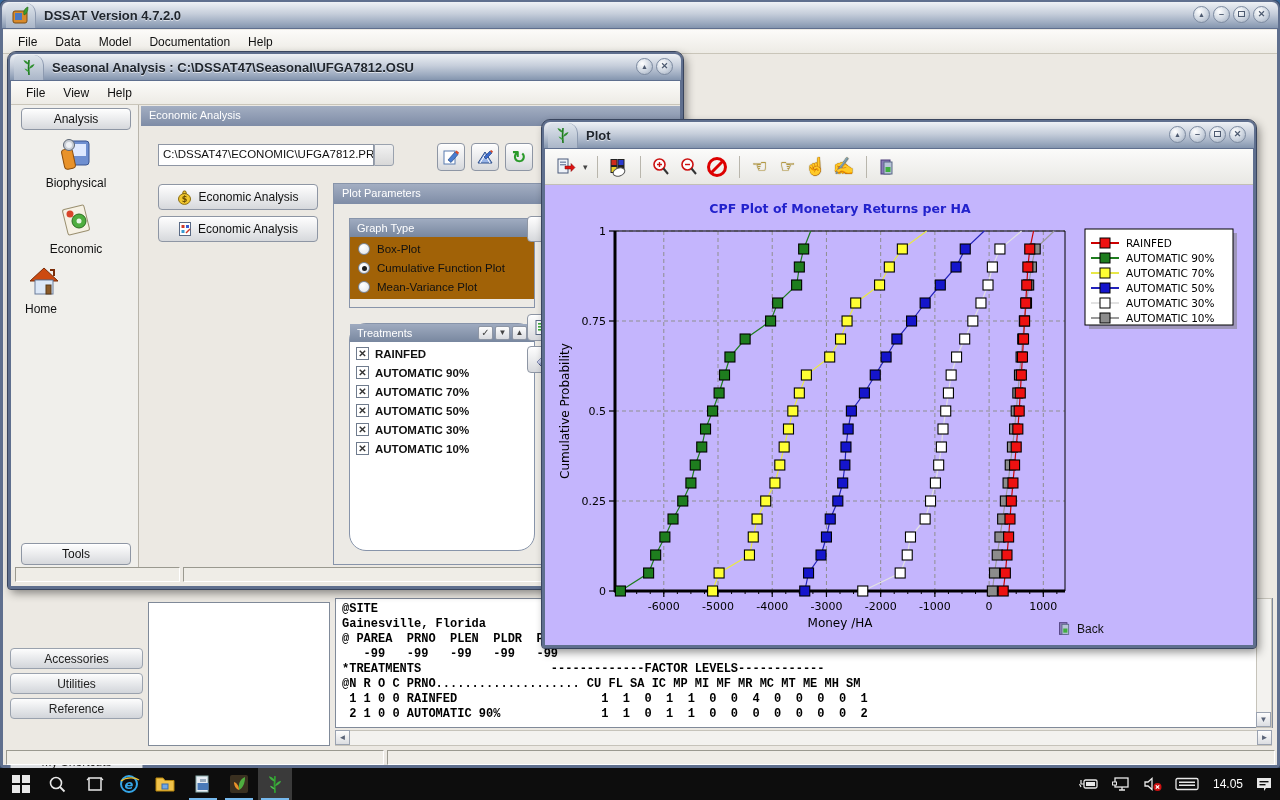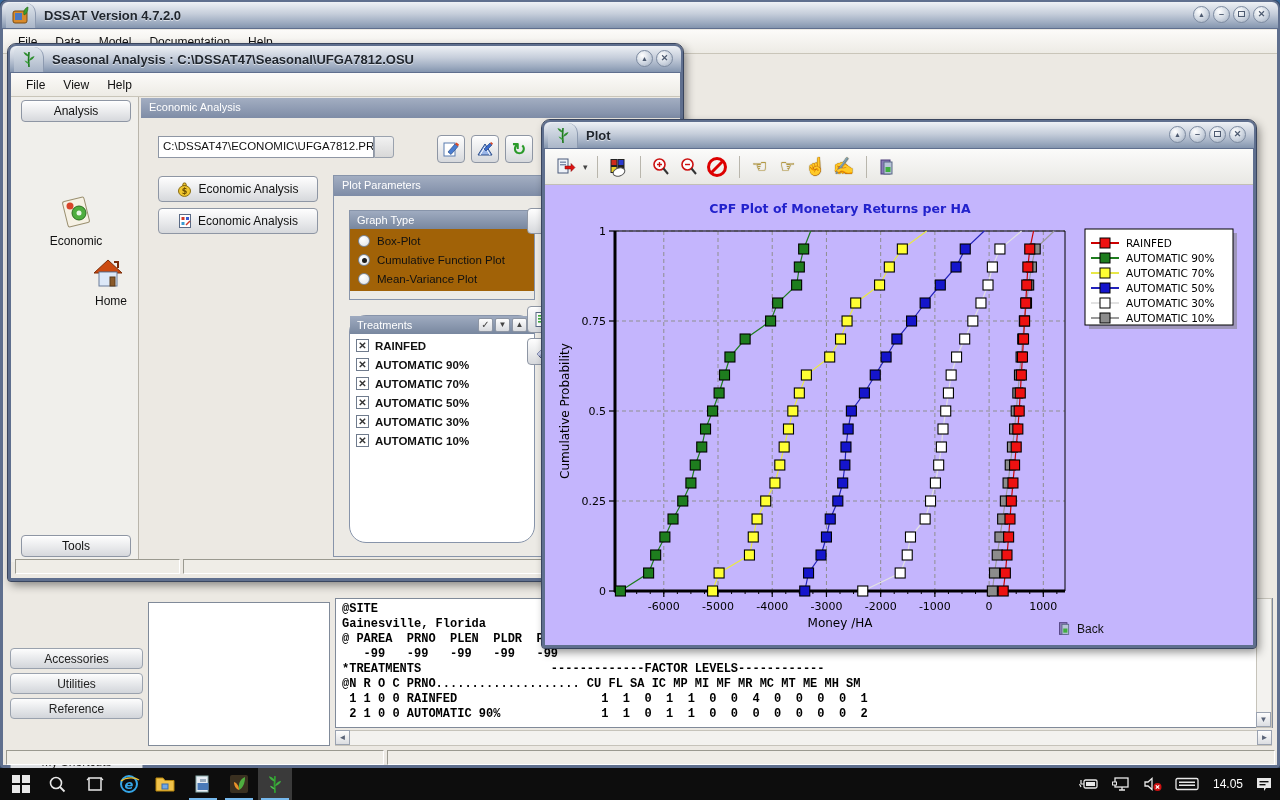--- a/index.html
+++ b/index.html
@@ -138,21 +138,21 @@
   <div class="sbbtn" style="left:1253px; top:709px;">▼</div>
 
   <div class="sb" style="left:332px; top:727px; width:937px; height:16px;"></div>
   <div class="sbbtn" style="left:332px; top:727px;">◄</div>
   <div class="sbbtn" style="left:1254px; top:727px;">►</div>
 
   <div class="statuscell" style="left:3px; top:747px; width:378px;"></div>
   <div class="statuscell" style="left:384px; top:747px; width:888px;"></div>
 </div>
 
-<div class="win" id="seasonal-window" style="left:8px; top:44px; width:675px; height:537px; z-index:10;">
+<div class="win" id="seasonal-window" style="left:8px; top:52px; width:675px; height:537px; z-index:10;">
   <div class="titlebar">
     <span class="icon-tab">
       <svg width="16" height="18" viewBox="0 0 16 18">
         <path d="M8 2 C7.4 7 7.4 12 8 17" stroke="#1c7a1c" stroke-width="1.6" fill="none"></path>
         <path d="M8 7 C5 6 3 4 2.5 2 C5.5 2.5 7.5 4.5 8 7 Z" fill="#2f8f2f"></path>
         <path d="M8 11 C11 10 13 8 13.5 6 C10.5 6.5 8.5 8.5 8 11 Z" fill="#2f8f2f"></path>
         <path d="M8 14 C5.5 13.4 4 12 3.5 10.5 C6 11 7.5 12.2 8 14 Z" fill="#3fa53f"></path>
       </svg>
     </span>
     <span class="title-text">Seasonal Analysis : C:\DSSAT47\Seasonal\UFGA7812.OSU</span>
@@ -163,30 +163,40 @@
   </div>
   <div class="menubar" style="top:26px;">
     <span class="menu-item">File</span>
     <span class="menu-item">View</span>
     <span class="menu-item">Help</span>
   </div>
 
   <div class="abs" style="left:0; top:50px; width:128px; height:465px; background:#f0efeb; border-right:1px solid #b9b5ab;"></div>
   <div class="btn" style="left:10px; top:53px; width:110px; height:22px;">Analysis</div>
 
+  <div class="abs" style="left:14px; top:80px; width:102px; text-align:center;">
+    <svg width="38" height="38" viewBox="0 0 38 38">
+      <rect x="10" y="6" width="22" height="24" rx="3" fill="#6f8fd0" stroke="#3a5590"></rect>
+      <rect x="13" y="9" width="16" height="12" fill="#dfe9ff"></rect>
+      <rect x="6" y="14" width="11" height="20" rx="3" fill="#e8922a" stroke="#8a4d0e" transform="rotate(-12 11 24)"></rect>
+      <circle cx="12" cy="10" r="5.5" fill="#c9ced6" stroke="#5a6472"></circle>
+      <circle cx="12" cy="10" r="3" fill="#eef1f5"></circle>
+    </svg>
+    <div style="font-size:12px;">Biophysical</div>
+  </div>
   <div class="abs" style="left:14px; top:146px; width:102px; text-align:center;">
     <svg width="38" height="38" viewBox="0 0 38 38">
       <rect x="8" y="6" width="22" height="26" rx="2" fill="#f6f1e4" stroke="#9a8f6f" transform="rotate(-14 19 19)"></rect>
       <circle cx="22" cy="20" r="7" fill="#4fae3f" stroke="#2b6e20"></circle>
       <circle cx="22" cy="20" r="2.5" fill="#e8f5e4"></circle>
       <circle cx="13" cy="13" r="3.5" fill="#d8452a"></circle>
     </svg>
     <div style="font-size:12px;">Economic</div>
   </div>
-  <div class="abs" style="left:14px; top:208px; width:102px; text-align:right;">
+  <div class="abs" style="left:14px; top:208px; width:102px; text-align:left;">
     <svg width="38" height="36" viewBox="0 0 38 36">
       <path d="M5 18 L19 5 L33 18 L28 18 L28 17 L10 17 L10 18 Z" fill="#cc4a10" stroke="#7a2c08"></path>
       <rect x="10" y="17" width="18" height="14" fill="#dce8f8" stroke="#6a7d9a"></rect>
       <rect x="21" y="22" width="5" height="9" fill="#8a5a2a" stroke="#5a3a18"></rect>
       <path d="M25 7 L29 7 L29 13" fill="none" stroke="#7a2c08" stroke-width="2"></path>
     </svg>
     <div style="font-size:12px;">Home</div>
   </div>
   <div class="btn" style="left:10px; top:488px; width:110px; height:22px;">Tools</div>
 

